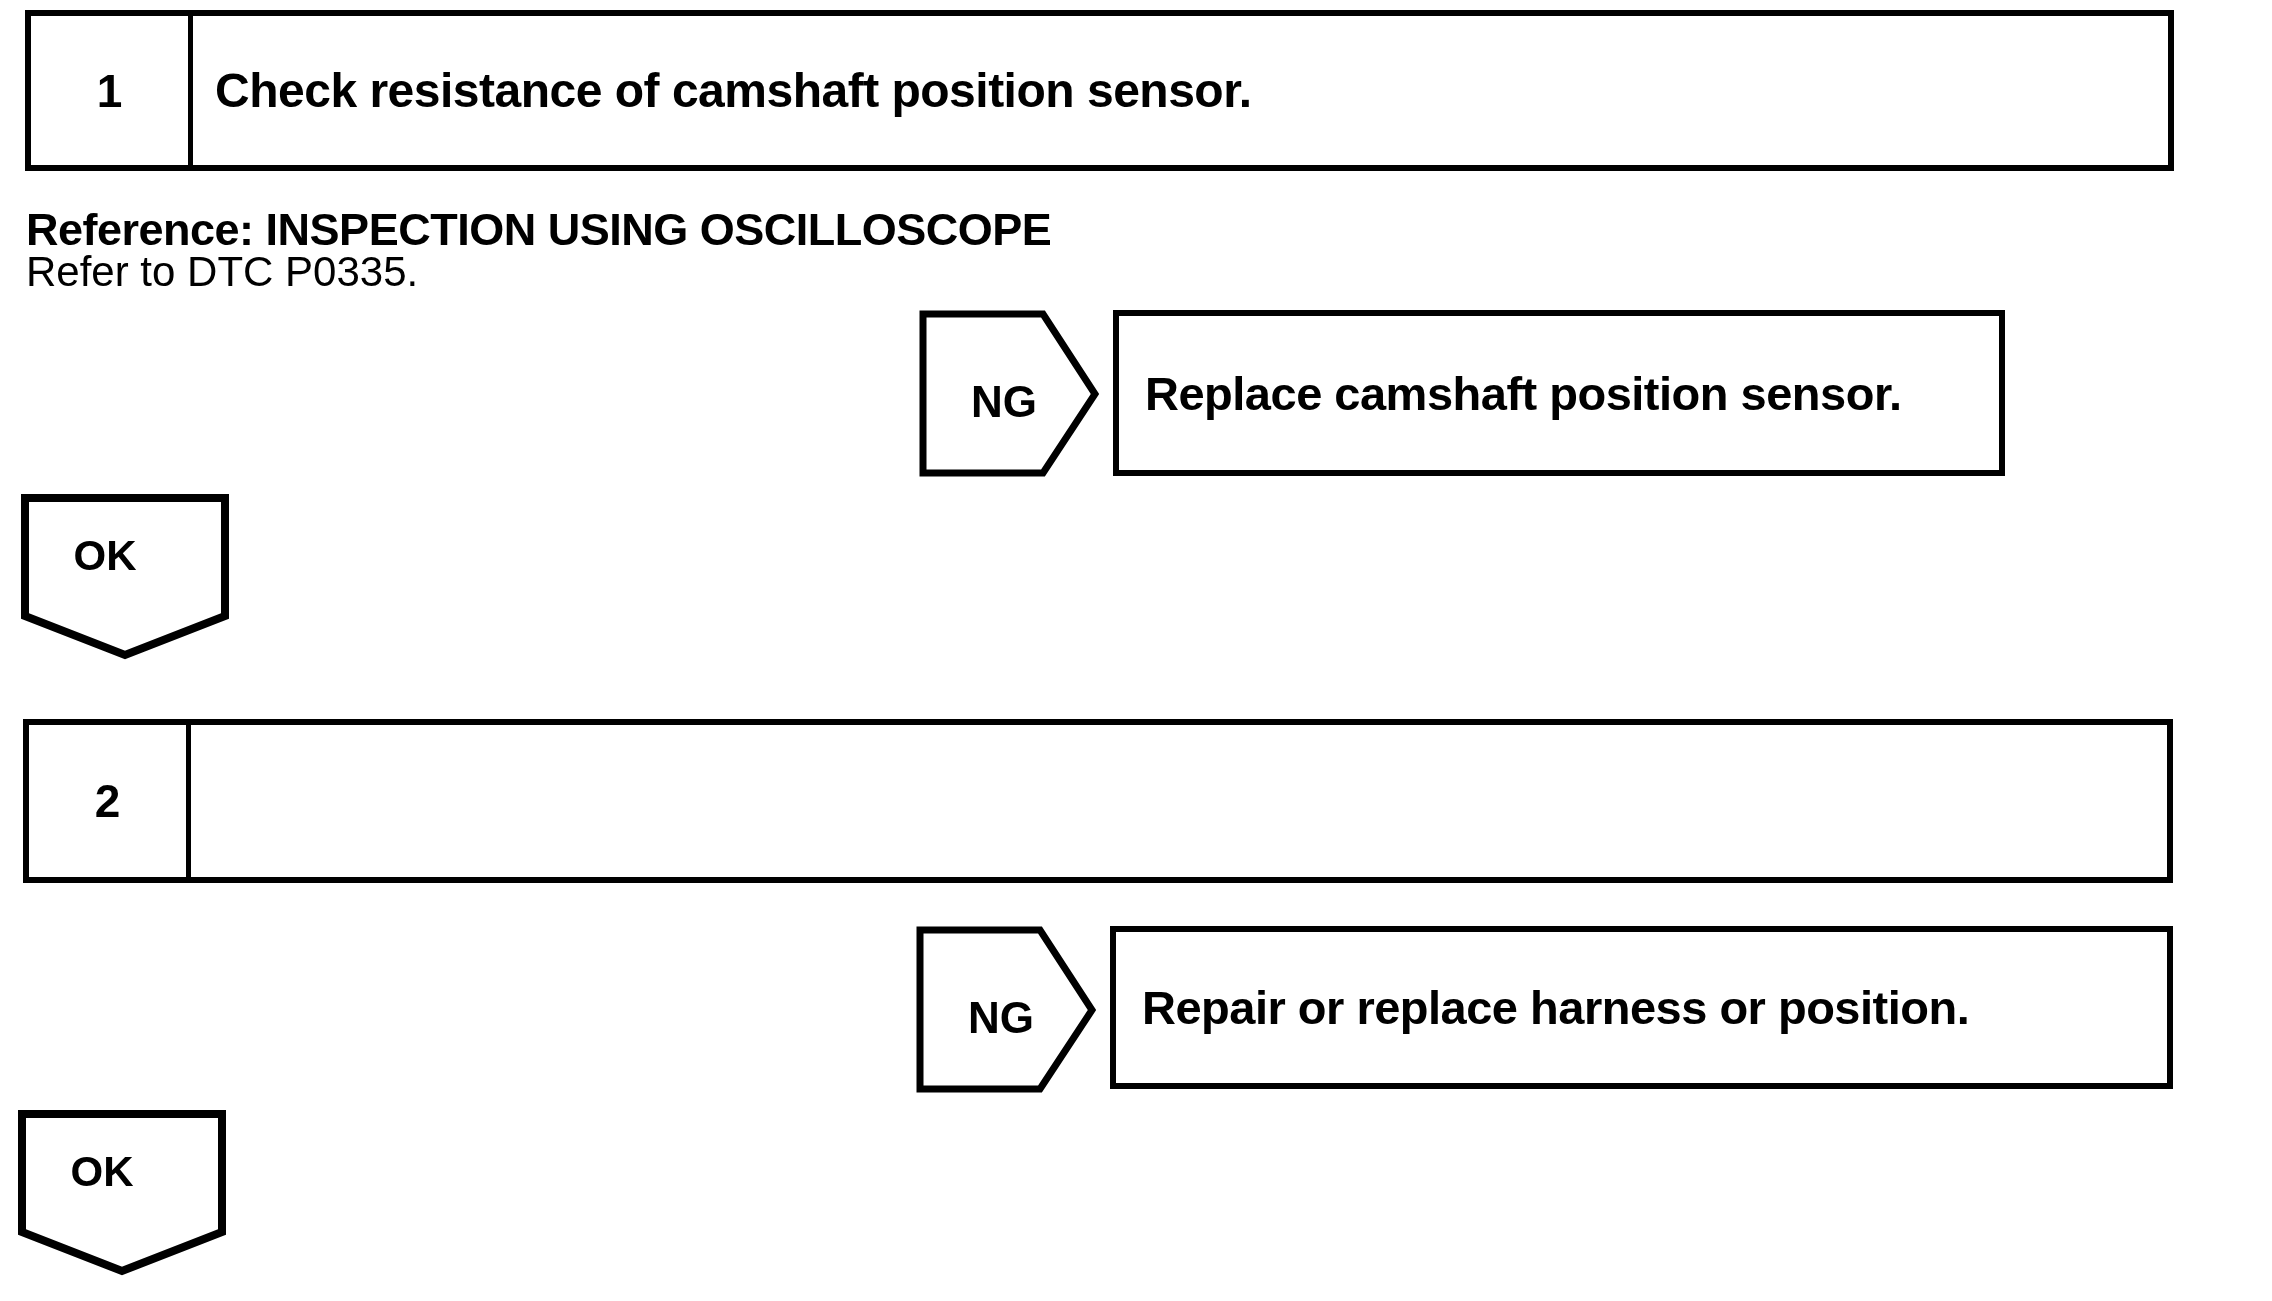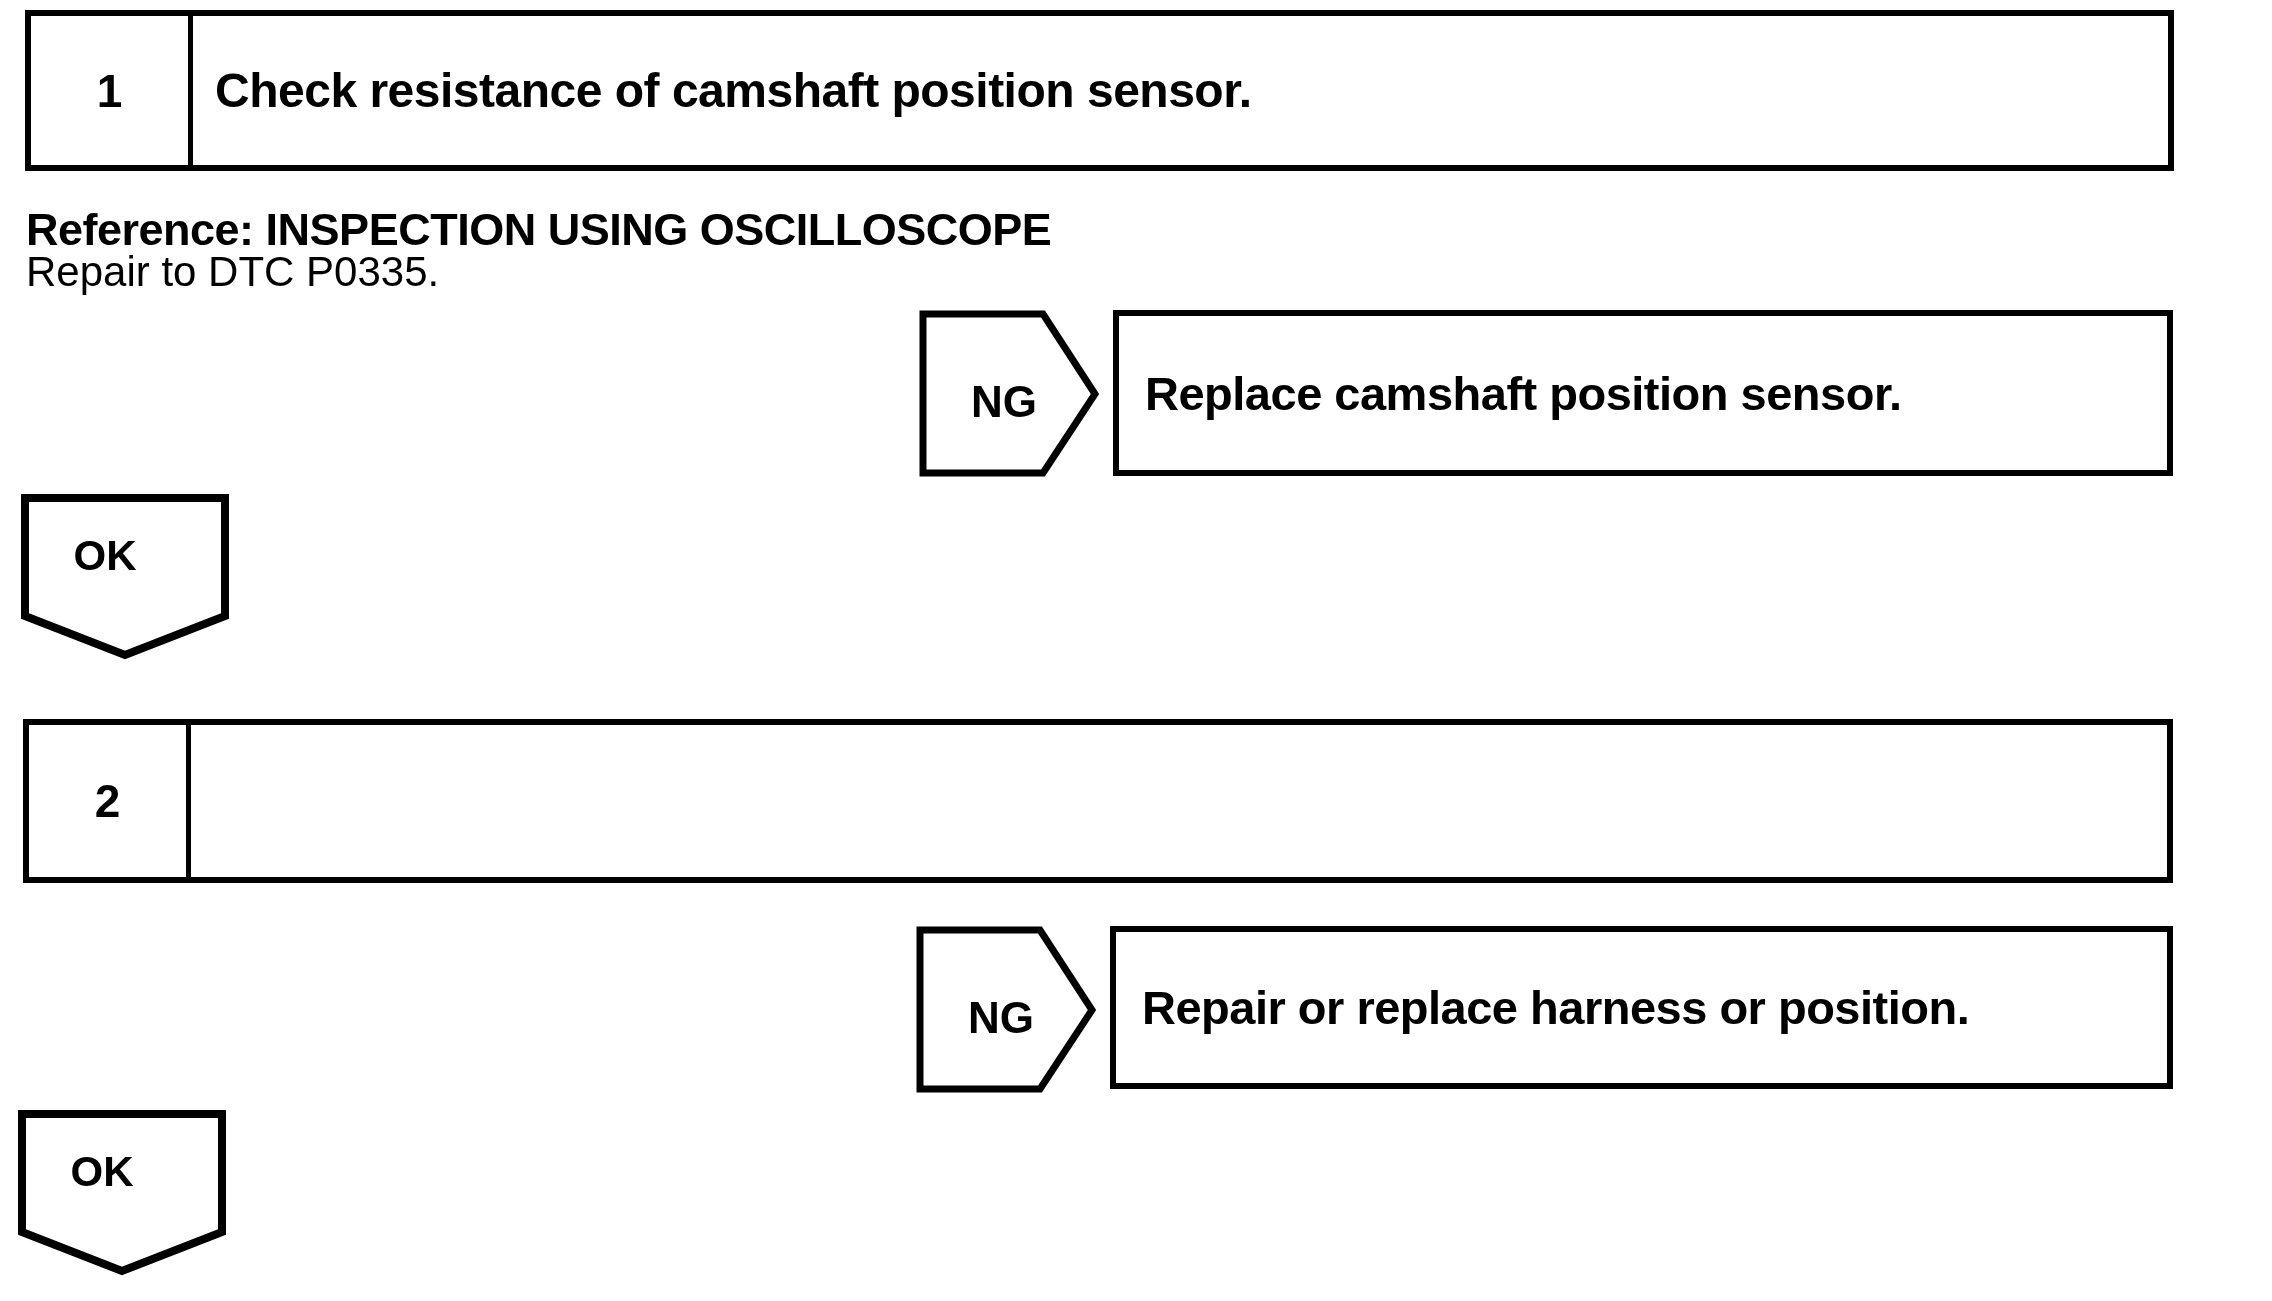--- a/index.html
+++ b/index.html
@@ -82,21 +82,21 @@
 
   
   .action-box {
     position: absolute;
     border: 6px solid #000;
     background: #fff;
     display: flex;
     align-items: center;
     padding-left: 26px;
   }
-  .action-box.a1 { left: 1113px; top: 310px; width: 1060px; height: 166px; }
+  .action-box.a1 { left: 1113px; top: 310px; width: 892px; height: 166px; }
   .action-box.a2 { left: 1110px; top: 926px; width: 1063px; height: 163px; }
   .action-box span {
     font-weight: bold;
     font-size: 47px;
     letter-spacing: -0.5px;
   }
 
   
   .ok-group { position: absolute; width: 168px; height: 167px; }
   .ok-group.o1 { left: 21px; top: 494px; }
@@ -118,21 +118,21 @@
 <div class="canvas">
 
   <div class="step-box s1">
     <div class="step-num">1</div>
     <div class="step-text">
       <span>Check resistance of camshaft position sensor.</span>
     </div>
   </div>
 
   <div class="ref-heading">Reference: INSPECTION USING OSCILLOSCOPE</div>
-  <div class="ref-note">Repair to DTC P0335.</div>
+  <div class="ref-note">Refer to DTC P0335.</div>
 
   <div class="ng-group n1">
     <svg width="180" height="167" viewBox="0 0 180 167">
       <polygon points="4,4 124,4 176,84 124,163 4,163" fill="#ffffff" stroke="#000000" stroke-width="7"></polygon>
     </svg>
     <span class="ng-label">NG</span>
   </div>
   <div class="action-box a1">
     <span>Replace camshaft position sensor.</span>
   </div>

